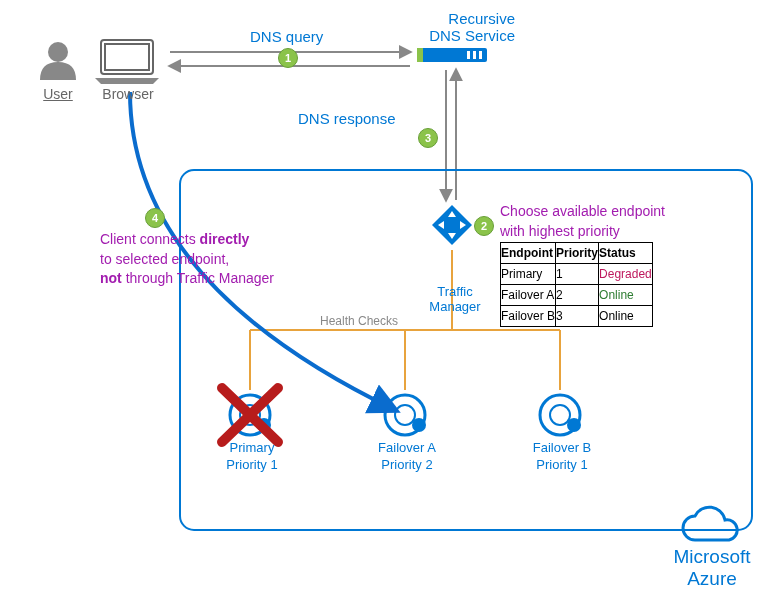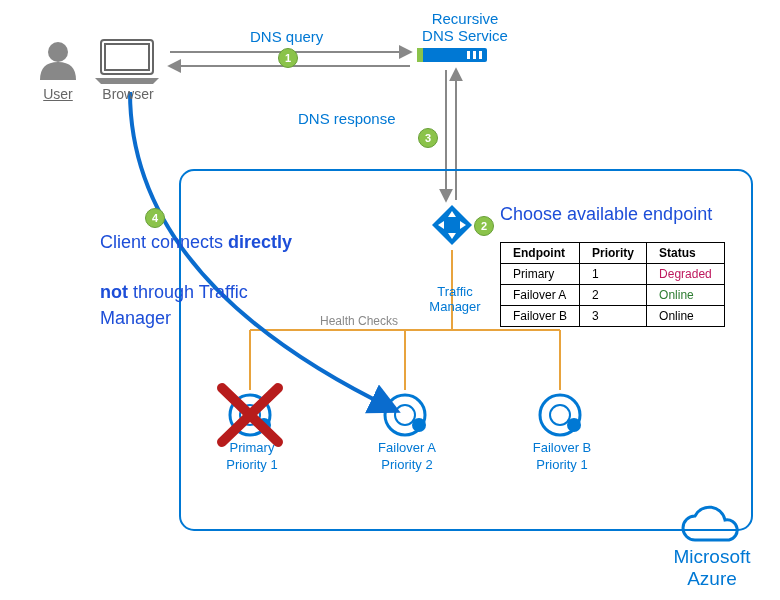--- a/index.html
+++ b/index.html
@@ -1,23 +1,23 @@
 <!DOCTYPE html>
 <html><head>
 <meta charset="utf-8">
 <style>
   * { box-sizing: border-box; margin: 0; padding: 0; }
   body { font-family: "Segoe UI", Arial, sans-serif; width: 780px; height: 600px; position: relative; background: #fff; overflow: hidden; }
   .label { position: absolute; color: #666; font-size: 14px; text-align: center; }
   .blue-label { color: #0078d4; font-size: 15px; }
   .step-badge { position: absolute; width: 20px; height: 20px; border-radius: 50%; background: #8bc34a; border: 1px solid #689f38; color: #fff; font-size: 11px; font-weight: bold; display: flex; align-items: center; justify-content: center; }
-  .note { position: absolute; color: #1d4ed8; font-size: 18px; line-height: 1.4; }
+  .note { position: absolute; color: #a21caf; font-size: 14px; line-height: 1.4; }
   .endpoint-label { position: absolute; color: #0078d4; font-size: 13px; text-align: center; line-height: 1.3; }
   table.priority { position: absolute; border-collapse: collapse; font-size: 12px; }
-  table.priority th, table.priority td { border: 1px solid #000; padding: 3px 12px; text-align: left; }
+  table.priority th, table.priority td { border: 1px solid #000; padding: 3px 0; text-align: left; }
   table.priority th { font-weight: bold; background: #fff; }
   .hc-label { position: absolute; color: #888; font-size: 12px; }
   svg.canvas { position: absolute; left: 0; top: 0; }
 </style>
 </head>
 <body>
 
 <svg class="canvas" width="780" height="600">
   <defs>
     <marker id="arrGray" viewBox="0 0 10 10" refX="8" refY="5" markerWidth="7" markerHeight="7" orient="auto-start-reverse">
@@ -96,41 +96,42 @@
 
   <path d="M130 92 C 130 240, 250 340, 395 410" fill="none" stroke="#0a6cce" stroke-width="4" marker-end="url(#arrBlue)"></path>
 
   <g transform="translate(680,510)">
     <path d="M15 30 a12 12 0 0 1 0-24 a16 16 0 0 1 30 4 a10 10 0 0 1 4 20 Z" fill="none" stroke="#0078d4" stroke-width="3"></path>
   </g>
 </svg>
 
 <div class="label" style="left:40px; top:86px; width:36px;text-decoration:underline;">User</div>
 <div class="label" style="left:100px; top:86px; width:56px;">Browser</div>
-<div class="label blue-label" style="left:415px; top:10px; width:100px; white-space:pre-line; text-align:center;">Recursive
+<div class="label blue-label" style="left:415px; top:10px; width:100px; white-space:pre-line; text-align:right;">Recursive
 DNS Service</div>
 
 <div class="label blue-label" style="left:250px; top:28px;">DNS query</div>
 <div class="step-badge" style="left:278px; top:48px;">1</div>
 
 <div class="label blue-label" style="left:298px; top:110px;">DNS response</div>
 <div class="step-badge" style="left:418px; top:128px;">3</div>
 
 <div class="step-badge" style="left:474px; top:216px;">2</div>
 <div class="label blue-label" style="left:420px; top:248px; width:70px; font-size:13px;margin-top:36px;">Traffic Manager</div>
 
 <div class="step-badge" style="left:145px; top:208px;">4</div>
 <div class="note" style="left:100px; top:230px; width:200px;">
   <span>Client connects </span><b>directly</b><br>
-  <br>
+  <span>to selected endpoint,</span><br>
   <b>not</b><span> through Traffic Manager</span>
 </div>
 
 <div class="note" style="left:500px; top:202px; width:230px;">
   <span>Choose available endpoint</span><br>
+  <span>with highest priority</span>
 </div>
 
 <table class="priority" style="left:500px; top:242px;">
   <tbody>
       <tr>
     <th>Endpoint</th>
     <th>Priority</th>
     <th>Status</th>
   </tr>
   <tr>

